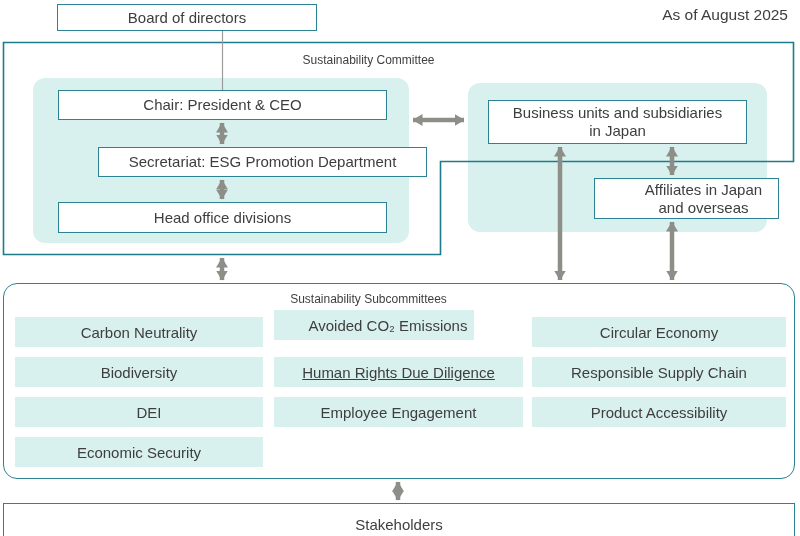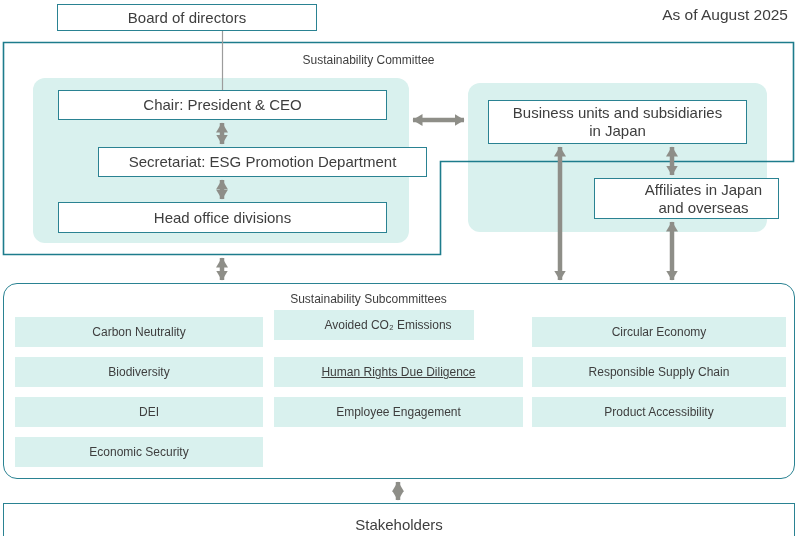--- a/index.html
+++ b/index.html
@@ -19,21 +19,21 @@
   .white-box{
     background:#fff;border:1.5px solid var(--teal-border);
     display:flex;align-items:center;justify-content:center;
     font-size:15px;text-align:center;line-height:18px;
   }
   .teal-panel{background:var(--teal-fill);border-radius:12px;}
   .panel-title{font-size:12px;text-align:center;left:0;width:737px;}
   .cell{
     background:var(--teal-fill);height:30px;
     display:flex;align-items:center;justify-content:center;
-    font-size:12px;text-align:center;
+    font-size:15px;text-align:center;
   }
   .outline-box{
     background:#fff;border:1.6px solid var(--teal-border);
   }
   .two-line{flex-direction:column;line-height:18px;}
   #overlay{position:absolute;left:0;top:0;pointer-events:none;z-index:50;}
 </style>
 </head>
 <body>
 

